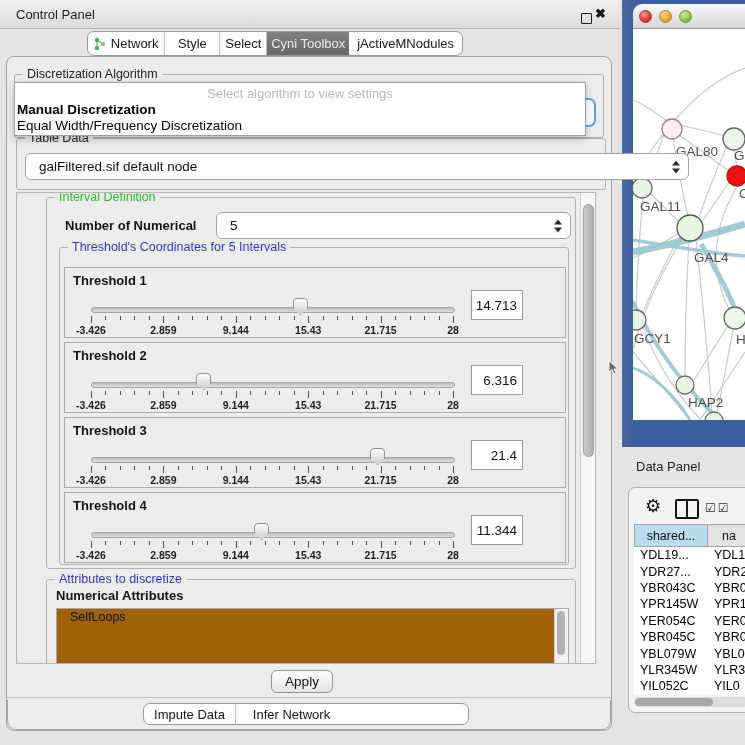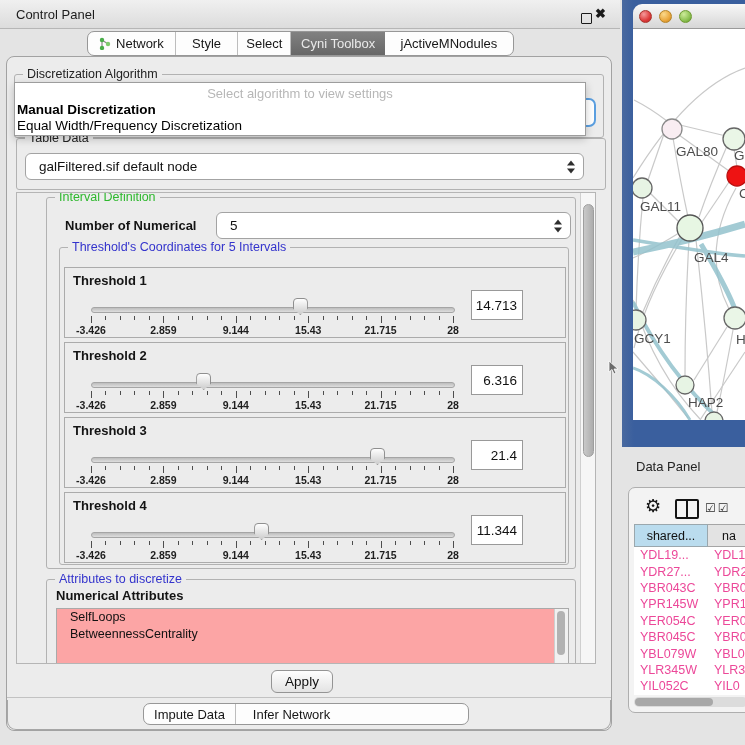--- a/index.html
+++ b/index.html
@@ -69,21 +69,21 @@
             clip-path:polygon(0 0,100% 0,100% 62%,50% 100%,0 62%)}
   .ticks{position:absolute;left:26px;top:48px;width:362px;height:7px}
   .ticks i{position:absolute;top:0;width:1px;height:4px;background:#4d4d4d}
   .ticks i.major{height:7px}
   .tick-labels{position:absolute;left:26px;top:56px;width:362px;height:12px}
   .tick-labels b{position:absolute;transform:translateX(-50%);font-size:10.5px;color:#1e1e1e;white-space:nowrap}
   .val-box{position:absolute;left:406px;top:22px;width:52px;height:30px;border:1px solid #999;background:#fff;
            font-size:13.5px;text-align:right;padding-right:5px;box-sizing:border-box;font-family:"Liberation Sans",sans-serif;color:#111}
 
   
-  .attr-list{background:#fca5a5;border:1px solid #a9a9a9;box-sizing:border-box;overflow:hidden;position:absolute}
+  .attr-list{background:#a16207;border:1px solid #a9a9a9;box-sizing:border-box;overflow:hidden;position:absolute}
   .attr-item{font-size:12.5px;line-height:17px;padding-left:13px;color:#111;white-space:nowrap}
   .list-scroll{position:absolute;right:0;top:0;bottom:0;width:13px;background:#f1f1f1;border-left:1px solid #cfcfcf}
   .list-scroll .thumb{position:absolute;left:2px;top:2px;width:8px;height:44px;border-radius:4px;background:#b2b2b2}
 
   .apply-btn{left:271px;top:670px;width:62px;height:23px;border:1px solid #949494;border-radius:6px;
              background:linear-gradient(#fefefe,#e3e3e3);font-size:13.5px;display:flex;align-items:center;
              justify-content:center;box-sizing:border-box}
 
   
   .net-frame{left:622px;top:0;width:123px;height:447px;background:linear-gradient(90deg,#49699f,#3a5f9e 12px)}
@@ -100,41 +100,41 @@
   .gear{position:absolute;left:16px;top:8px;font-size:18px;color:#141414;line-height:20px}
   .split{position:absolute;left:46px;top:11px;width:20px;height:16px;border:2px solid #141414;border-radius:2px}
   .split:after{content:"";position:absolute;left:50%;top:0;bottom:0;width:2px;background:#141414;transform:translateX(-1px)}
   .checks{position:absolute;left:76px;top:13px;font-size:12px;letter-spacing:2px;color:#2b2b2b}
   .thead{position:absolute;left:5px;top:36px;height:23px;display:flex}
   .hcell{box-sizing:border-box;font-size:12.5px;display:flex;align-items:center;justify-content:center;border:1px solid #9aa7ad}
   .hcell.c0{width:74px;background:#badcee}
   .hcell.c1{width:60px;background:#e3e3e3;border-left:none;border-color:#a5a5a5;justify-content:flex-start;padding-left:14px}
   .tbody{position:absolute;left:5px;top:59px;width:114px;height:148px;background:#fff;overflow:hidden}
   .trow{display:flex;height:16.4px;align-items:center}
-  .tcell{font-size:12.5px;color:#ec4899;white-space:nowrap;overflow:hidden}
+  .tcell{font-size:12.5px;color:#000000;white-space:nowrap;overflow:hidden}
   .tcell.c0{width:68px;padding-left:6px}
   .tcell.c1{padding-left:6px}
   .hscroll{position:absolute;left:5px;top:209px;width:114px;height:10px;background:#dcdcdc;border-radius:5px}
   .hscroll .thumb{position:absolute;left:1px;top:1px;width:78px;height:8px;background:#a8a8a8;border-radius:4px}
 
   .net-tab-icon{width:12px;height:13px}
   .cursor-svg{left:608px;top:360px;width:13px;height:16px}
 </style>
 </head>
 <body>
 
 <div class="screen">
 
   <div class="abs cp-header">
     <div class="abs cp-title">Control Panel</div>
     <div class="abs float-ico"></div>
     <div class="abs close-ico">✖</div>
   </div>
 
-  <div class="abs segbar" style="left:87px;top:31px;width:427px">
+  <div class="abs segbar" style="left:87px;top:31px;width:376px">
     <div class="seg" style="width:91px">
       <svg class="net-tab-icon" viewBox="0 0 12 13">
         <line x1="3" y1="3" x2="3" y2="11" stroke="#8a8a8a" stroke-width="1.2"></line>
         <line x1="3" y1="3" x2="9" y2="7" stroke="#8a8a8a" stroke-width="1.2"></line>
         <circle cx="3" cy="3" r="2.2" fill="#4aae4a"></circle>
           <circle cx="3" cy="11" r="2.2" fill="#4aae4a"></circle>
         <circle cx="9" cy="7" r="2.2" fill="#7fcc6e"></circle>
       </svg>
       <span>Network</span>
     </div>
@@ -168,21 +168,21 @@
 
   <div class="abs algo-popup">
     <div class="popup-hint">Select algorithm to view settings</div>
     <div class="popup-opt" style="top:19px;font-weight:bold">Manual Discretization</div>
     <div class="popup-opt" style="top:35px">Equal Width/Frequency Discretization</div>
   </div>
 
   <div class="abs group" style="left:16px;top:138px;width:590px;height:52px;z-index:1">
     <span class="gtitle dark">Table Data</span>
   </div>
-  <div class="abs combo" style="left:25px;top:153px;width:559px;height:27px;z-index:1">
+  <div class="abs combo" style="left:25px;top:153px;width:664px;height:27px;z-index:1">
     <span>galFiltered.sif default node</span>
     <div class="stepper">
         <i class="up"></i>
         <i class="dn"></i>
       </div>
   </div>
 
   <div class="abs viewport">
 
     <div class="group" style="position:absolute;left:29px;top:4px;width:530px;height:372px">
@@ -372,21 +372,20 @@
 
     <div class="group" style="position:absolute;left:29px;top:386px;width:530px;height:110px">
       <span class="gtitle blue">Attributes to discretize</span>
     </div>
     <div class="abs bold-label" style="left:39px;top:395px">Numerical Attributes</div>
     <div class="attr-list" style="left:39px;top:415px;width:513px;height:57px">
       <div class="list-scroll">
           <div class="thumb"></div>
         </div>
     <div class="attr-item">SelfLoops</div>
-        <div class="attr-item">BetweennessCentrality</div>
       </div>
 
     <div class="vscroll">
         <div class="thumb"></div>
       </div>
   </div>
 
   <div class="abs apply-btn">Apply</div>
 
   <div class="abs segbar" style="left:143px;top:703px;width:326px;height:22px;z-index:3">

